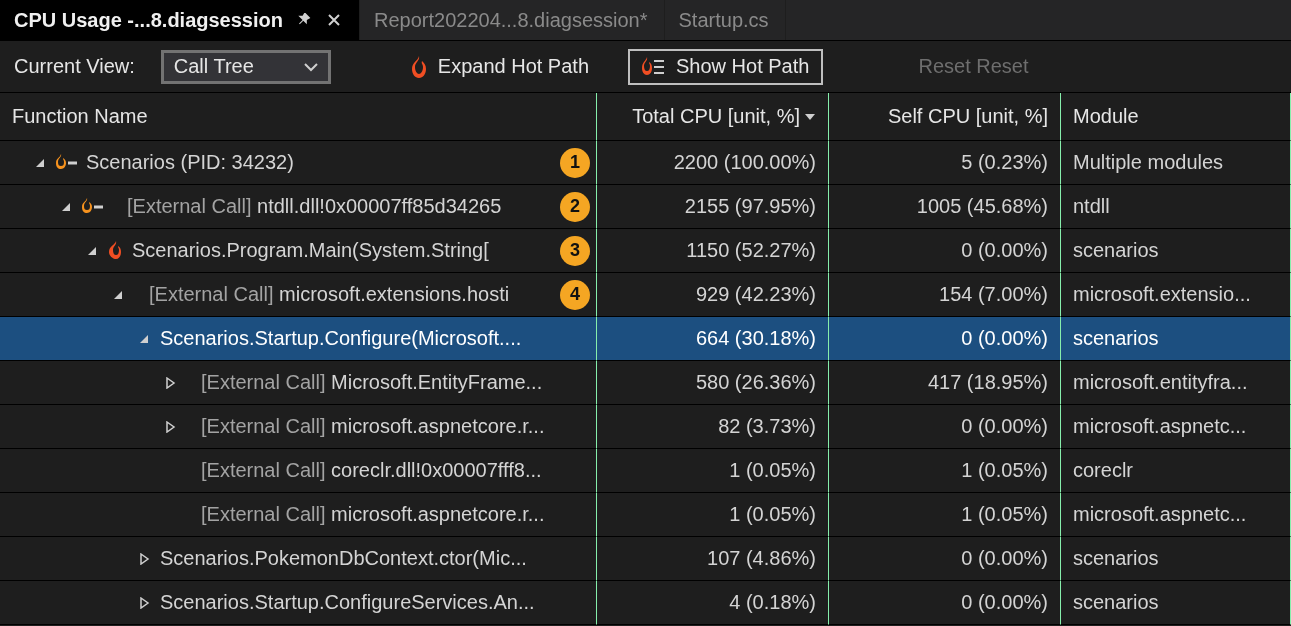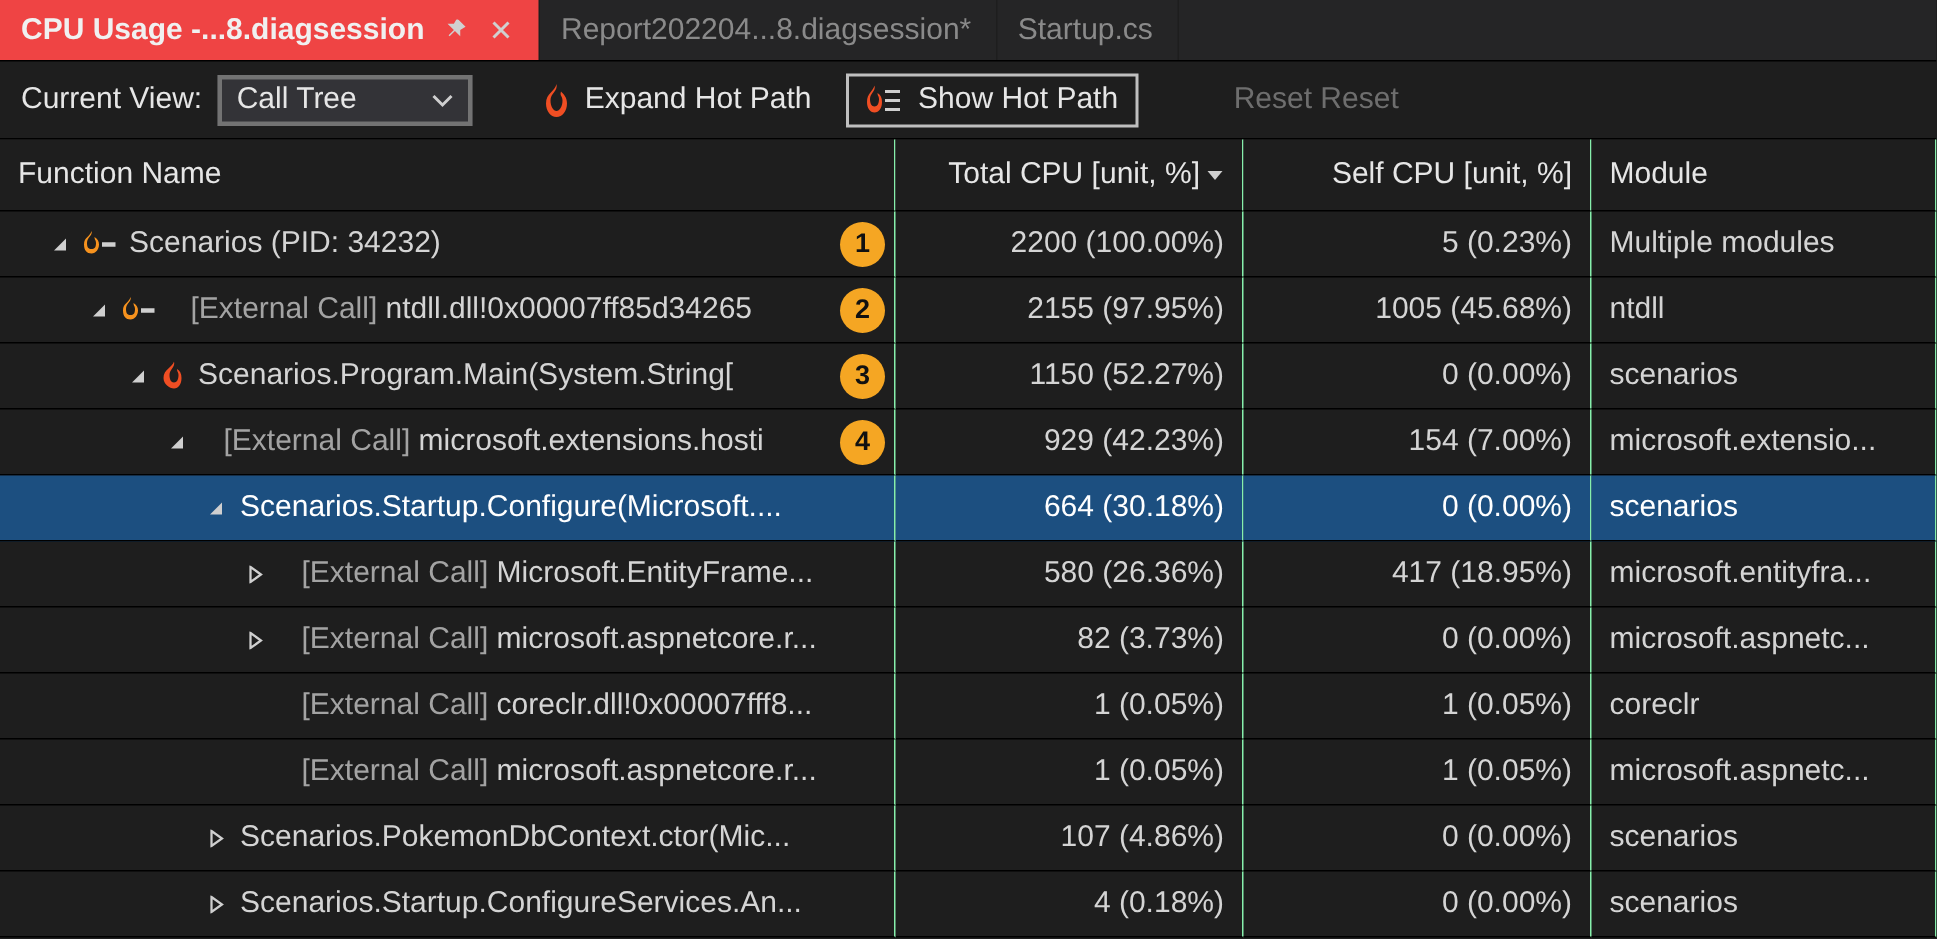--- a/index.html
+++ b/index.html
@@ -21,39 +21,39 @@
     display: flex;
     align-items: center;
     padding: 0 16px 0 14px;
     height: 100%;
     color: #8a8a8a;
     white-space: nowrap;
     border-right: 1px solid #1e1e1e;
     gap: 12px;
   }
   .tab.active {
-    background: #ef4444;
+    background: #000000;
     color: #f0f0f0;
     font-weight: 600;
   }
   .tab .pin, .tab .close {
     display: inline-flex;
     align-items: center;
     justify-content: center;
     width: 18px; height: 18px;
     color: #d0d0d0;
   }
 
   
   .toolbar {
     display: flex;
     align-items: center;
     height: 52px;
     padding: 16px 14px;
-    gap: 10px;
+    gap: 26px;
     background: #1e1e1e;
     border-top: 1px solid #000;
   }
   .toolbar-label { color: #e6e6e6; }
   .dropdown {
     display: flex;
     align-items: center;
     justify-content: space-between;
     min-width: 170px;
     height: 34px;

